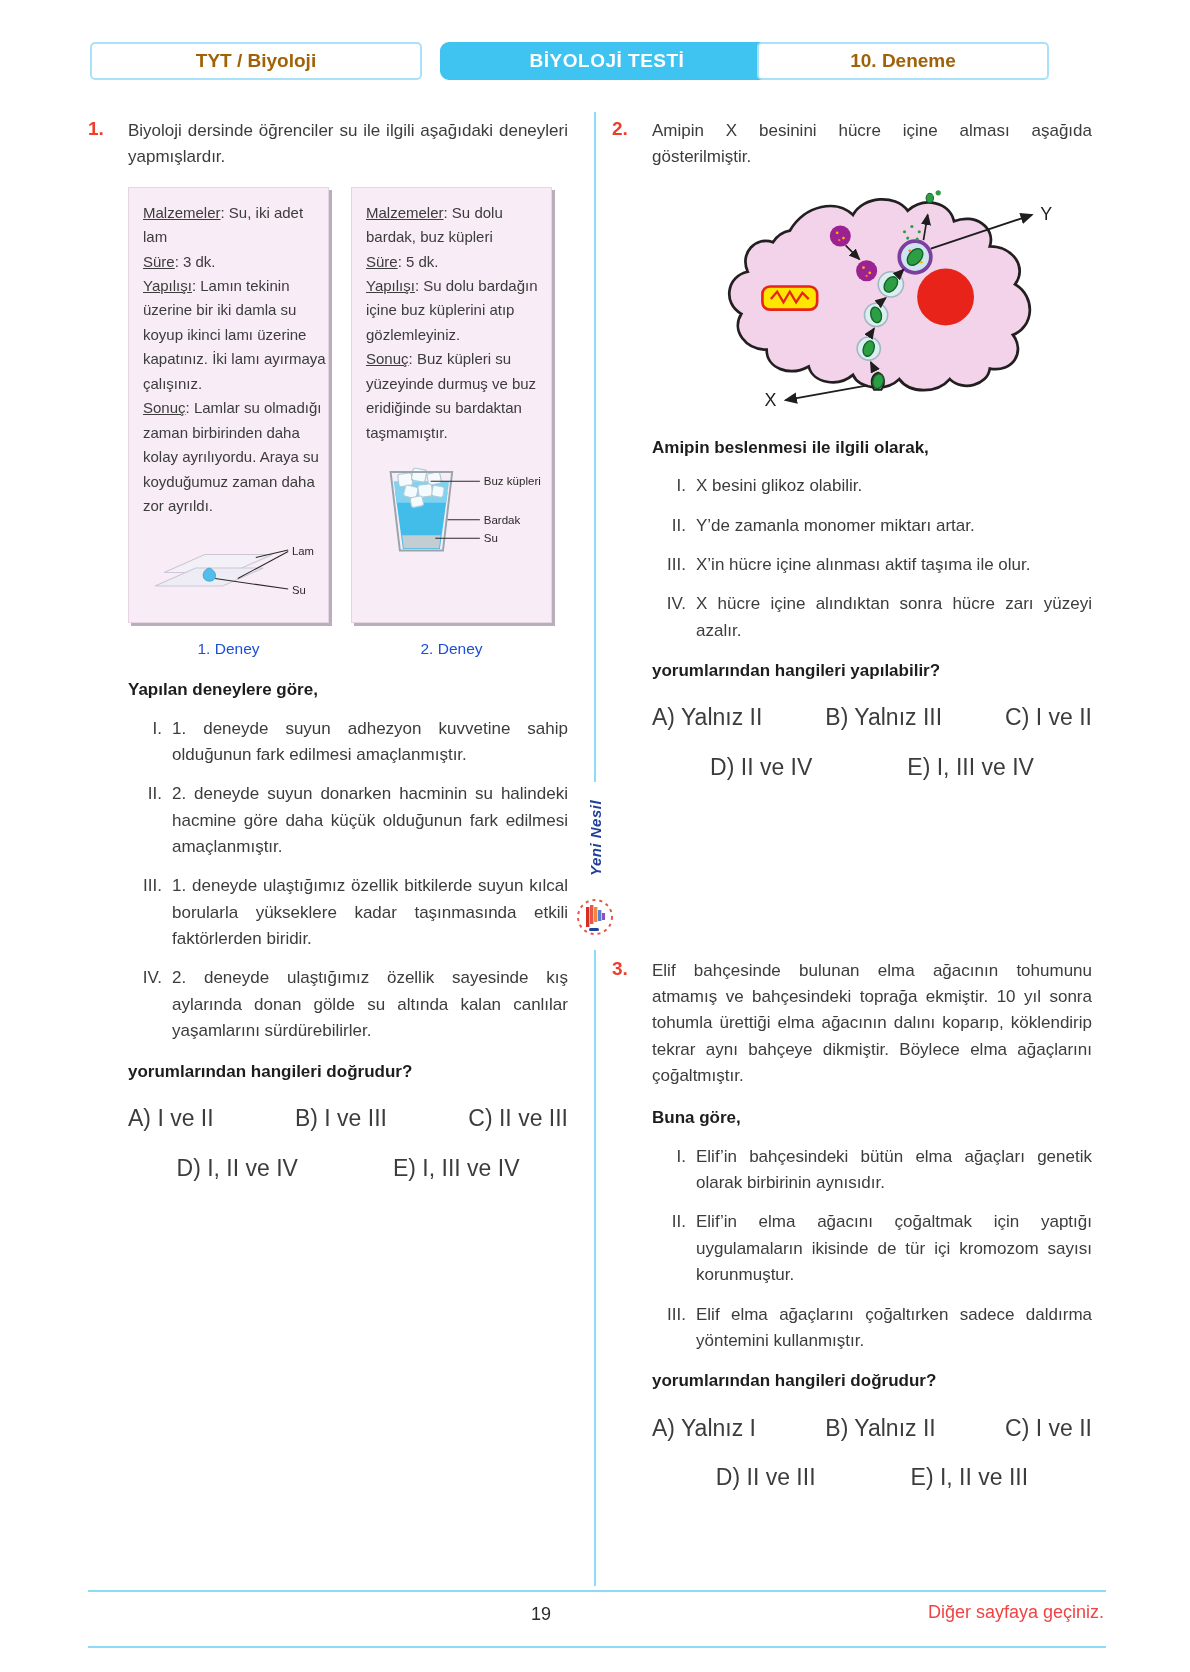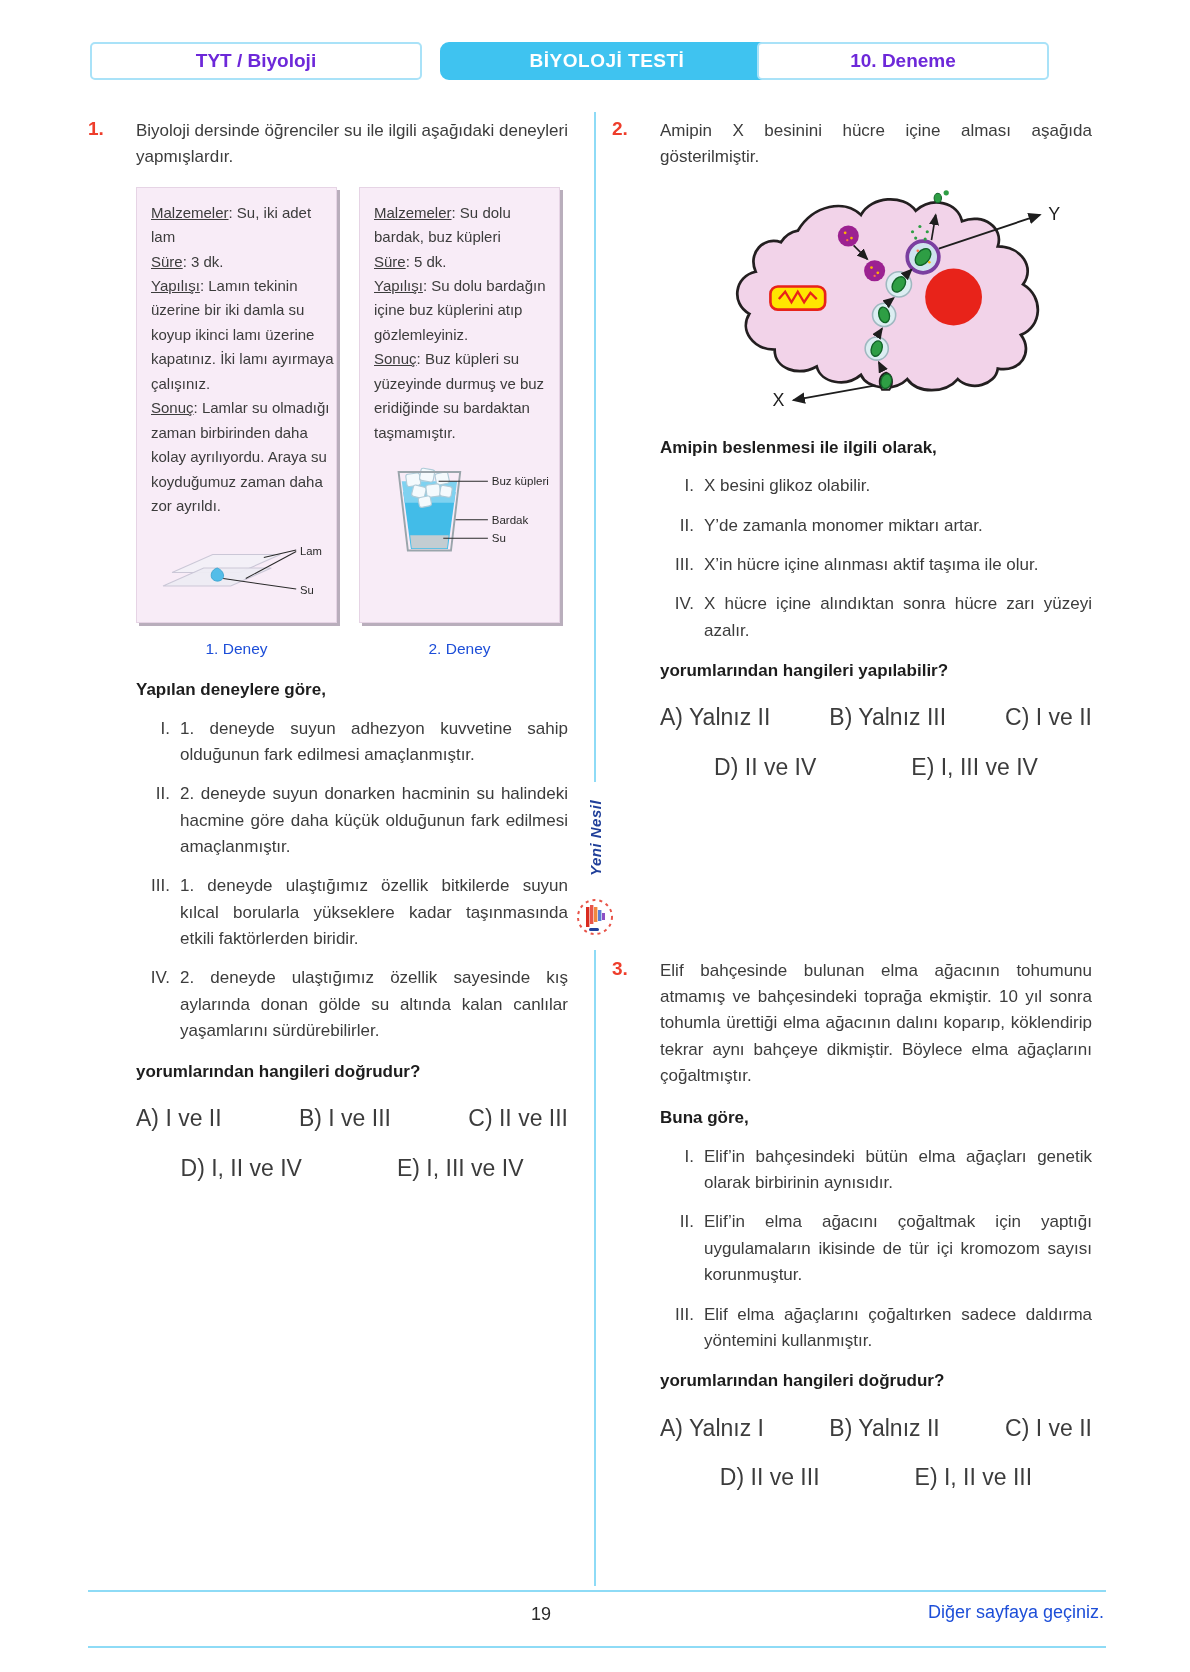--- a/index.html
+++ b/index.html
@@ -2,40 +2,40 @@
 <html lang="tr"><head>
 <meta charset="utf-8">
 <style>
   * { margin:0; padding:0; box-sizing:border-box; }
   body { background:#ffffff; font-family:"Liberation Sans", sans-serif; }
   .page { position:relative; width:1190px; height:1672px; background:#ffffff; overflow:hidden; color:#3c3c3c; }
 
   
   .hdr-box { position:absolute; top:42px; height:38px; border:2px solid #a9e2f8; border-radius:5px;
              background:#fff; display:flex; align-items:center; justify-content:center;
-             font-weight:bold; font-size:19px; color:#6d28d9; }
+             font-weight:bold; font-size:19px; color:#a16207; }
   .hdr-left   { left:90px;  width:332px; }
   .hdr-center { left:440px; width:334px; background:#3fc3f0; border-color:#3fc3f0; color:#ffffff; letter-spacing:0.5px;border-radius:9px; }
   .hdr-right  { left:757px; width:292px; }
 
   
   .divider { position:absolute; left:594px; top:112px; width:2px; height:1474px; background:#8edbf6; }
   .logo-block { position:absolute; left:566px; top:782px; width:58px; height:168px; background:#ffffff;
                 display:flex; flex-direction:column; align-items:center; justify-content:flex-start; }
   .logo-text { writing-mode:vertical-rl; transform:rotate(180deg); font-weight:bold; font-style:italic;
                font-size:15px; color:#21409a; letter-spacing:0.5px; height:112px; text-align:center; }
 
   
   .col { position:absolute; top:118px; width:480px; }
   .col-left  { left:88px;  }
   .col-right { left:612px; }
 
   .q { display:grid; grid-template-columns:40px 1fr; }
   .qnum { font-weight:bold; font-size:19px; color:#ee3d2b; }
-  .qbody { font-size:17px; line-height:1.55;margin-left:8px; }
+  .qbody { font-size:17px; line-height:1.55; }
   .intro { text-align:justify; color:#3c3c3c; }
 
   .lead-bold, .question-bold { font-weight:bold; color:#1d1d1d; margin:16px 0 12px 0; font-size:17px; }
   .question-bold { margin-top:14px; }
 
   .stmt { display:flex; margin-bottom:13px; }
   .stmt-num { width:34px; min-width:34px; text-align:right; margin-right:10px; }
   .stmt-text { flex:1; text-align:justify; }
 
   .opt-row { display:flex; font-size:23px; margin-top:16px; }
@@ -54,21 +54,21 @@
   .diagram { display:block; margin-top:10px; }
   svg text { font-family:"Liberation Sans", sans-serif; }
 
   
   .amoeba-wrap { margin:12px 0 4px 22px; }
 
   
   .footer-line { position:absolute; left:88px; width:1018px; height:2px; background:#8edbf6; }
   .fl-1 { top:1590px; } .fl-2 { top:1646px; }
   .page-num { position:absolute; top:1604px; left:0; width:1082px; text-align:center; font-size:18px; color:#2a2a2a; }
-  .footer-note { position:absolute; top:1602px; right:86px; font-size:18px; color:#1d4ed8; }
+  .footer-note { position:absolute; top:1602px; right:86px; font-size:18px; color:#ef4444; }
 </style>
 </head>
 <body>
 
 <div class="page">
 
   <div class="hdr-box hdr-left">TYT / Biyoloji</div>
   <div class="hdr-box hdr-center">BİYOLOJİ TESTİ</div>
   <div class="hdr-box hdr-right">10. Deneme</div>
 

